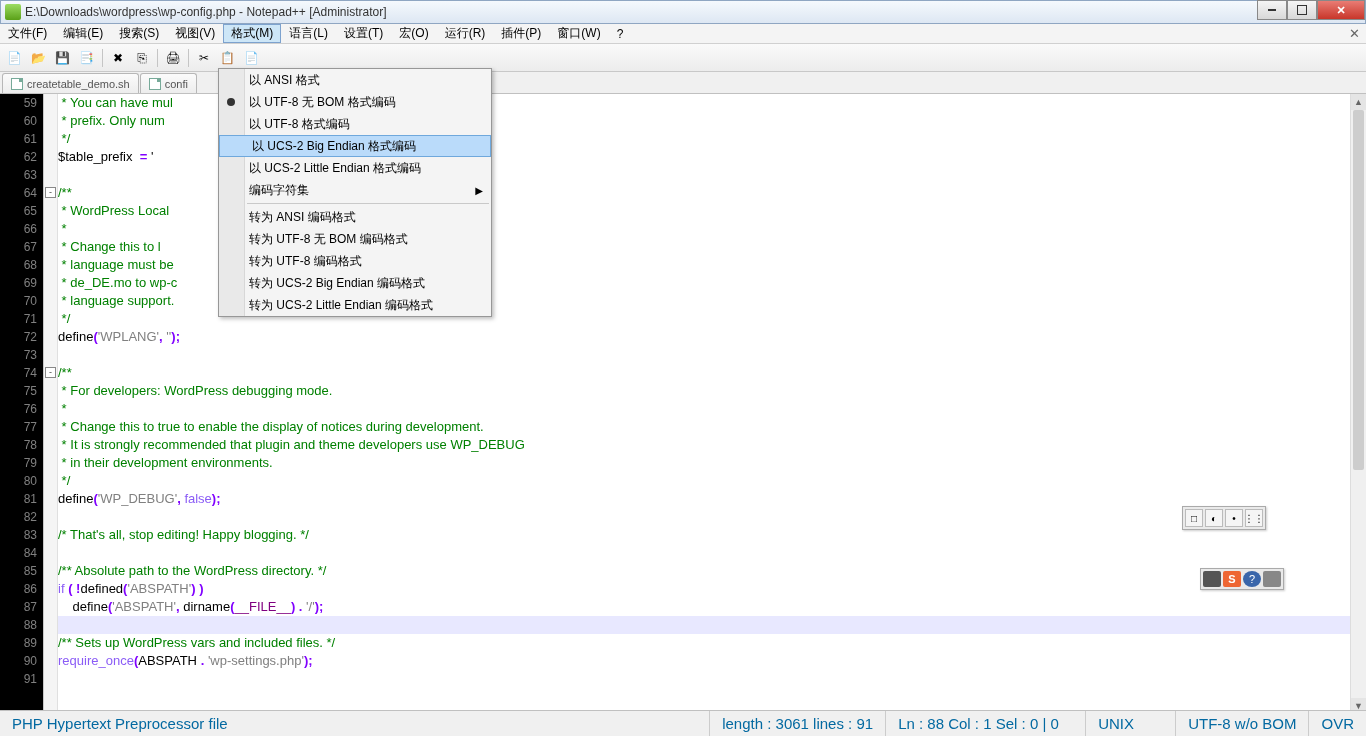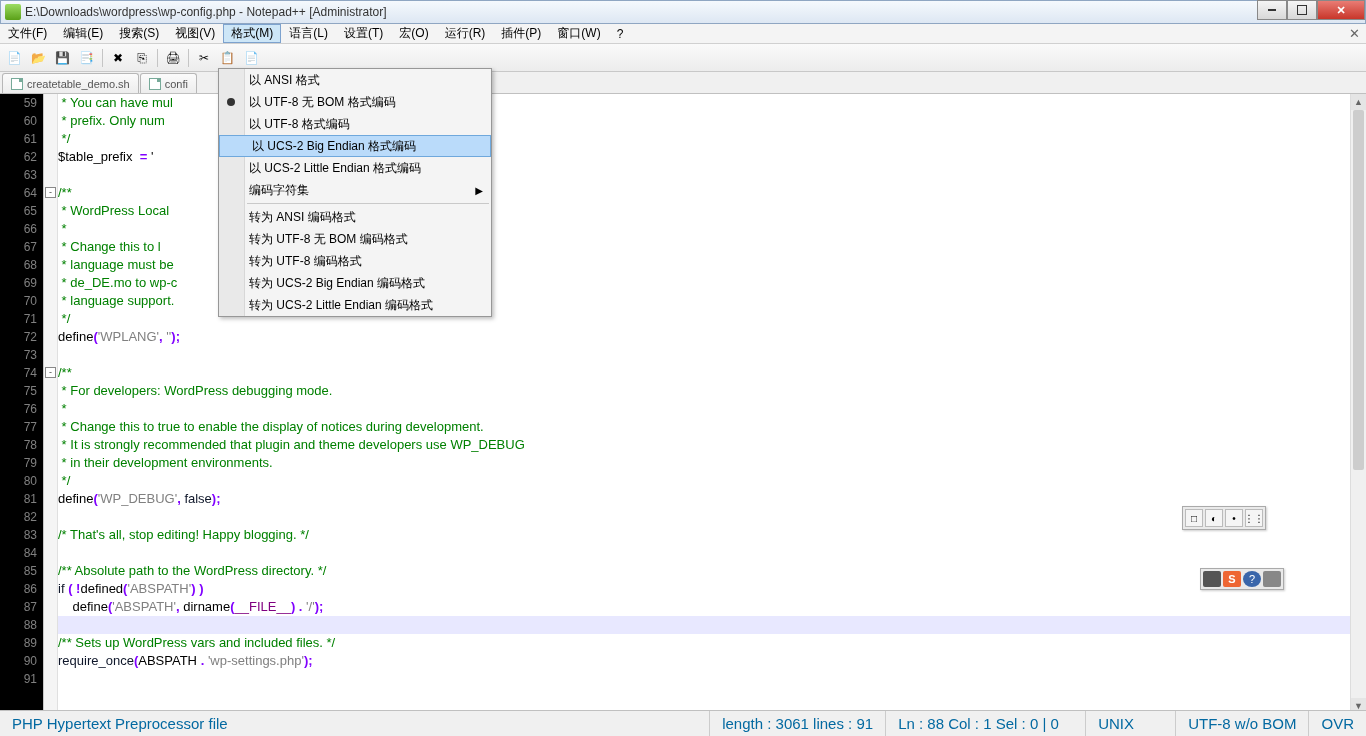--- a/index.html
+++ b/index.html
@@ -38,21 +38,21 @@
 
 .editor { position:absolute; top:94px; left:0; right:0; bottom:22px; background:#fff; font-family:Consolas,"Courier New",monospace; font-size:13px; overflow:hidden;}
 .gutter { position:absolute; left:0; top:0; bottom:0; width:44px; background:#000000; border-right:1px solid #c8c8c8; text-align:right; color:#808080; }
 .fold-col { position:absolute; left:44px; top:0; bottom:0; width:14px; background:#f5f5f5; border-right:1px solid #e0e0e0;}
 .fold-mark{position:absolute;left:1px;width:11px;height:11px;border:1px solid #888;background:#fff;font-size:9px;line-height:9px;text-align:center;color:#444;}
 .code-area{position:absolute;left:58px;right:16px;top:0;bottom:0;white-space:pre;line-height:18px;}
 .line{height:18px;}
 .gutter .gnum{height:18px;line-height:18px;padding-right:6px;font-size:12px;}
 .current-line{background:#e8e8ff;}
 .c-comment{color:#008000;}
-.c-keyword{color:#0f172a;}
+.c-keyword{color:#8b5cf6;}
 .c-var{color:#000;}
 .c-string{color:#808080;}
 .c-func{color:#000;}
 .c-const{color:#800080;}
 .c-op{color:#8000FF;font-weight:bold;}
 
 
 .dropdown { position:absolute; left:218px; top:44px; width:274px; background:#f4f4f4; border:1px solid #979797; box-shadow:2px 2px 4px rgba(0,0,0,0.25); font-size:12px; z-index:100;margin-top:24px;}
 .dropdown .dd-item{height:22px;display:flex;align-items:center;padding-left:30px;position:relative;}
 .dropdown .dd-item.highlighted{background:#badbfa;border:1px solid #6fa8dc;padding-left:32px;height:22px;}

